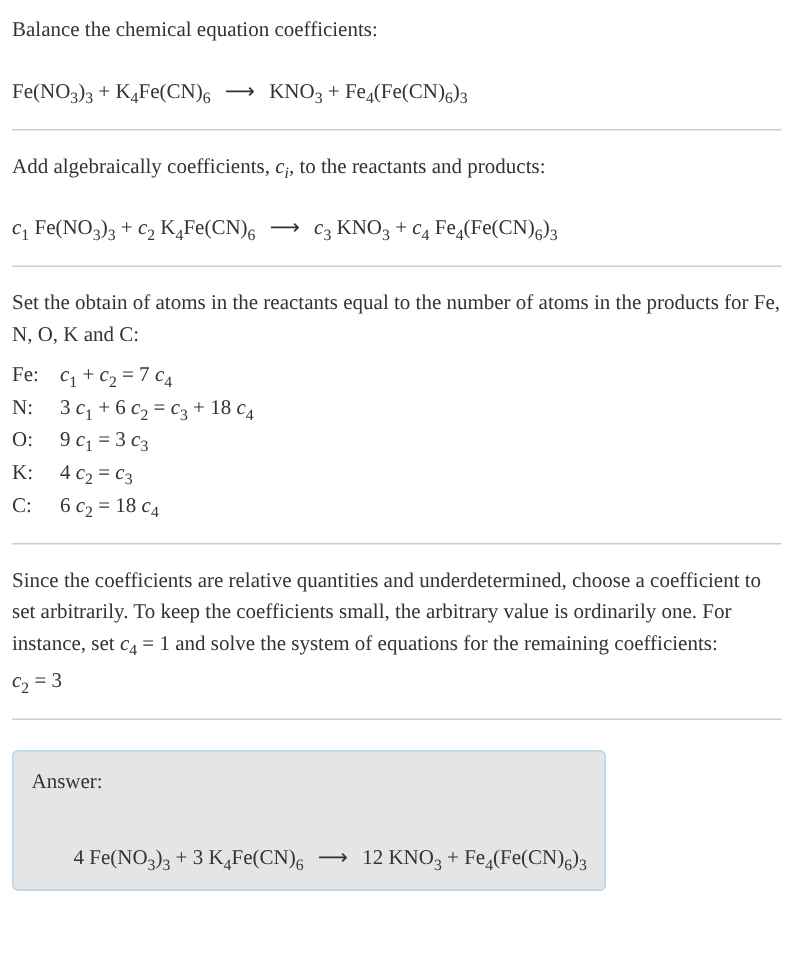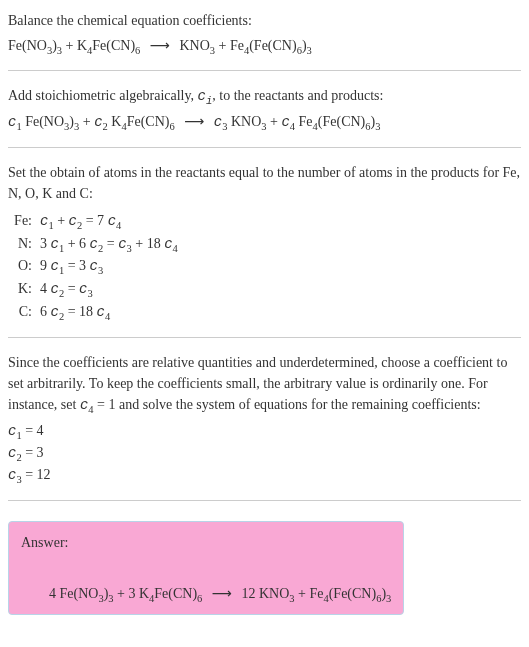--- a/index.html
+++ b/index.html
@@ -18,58 +18,57 @@
     }
     .section {
       margin-bottom: 12px;
     }
     .section-divider {
       border-top: 1px solid #ccc;
       margin: 14px 0;
     }
     .equation {
       font-family: Georgia, serif;
-      margin-top: 4px;
+      margin-top: 20px;
     }
     .sub {
       font-size: 0.75em;
       vertical-align: sub;
       line-height: 0;
     }
     .italic {
       font-style: italic;
-      font-family: Liberation Mono, monospace;
     }
     .arrow {
       display: inline-block;
       margin: 0 6px;
     }
     .atom-table {
       margin-top: 6px;
     }
     .atom-row {
       display: flex;
       line-height: 1.55;
     }
     .atom-label {
       width: 32px;
-      text-align: right;
+      text-align: left;
       padding-right: 8px;
     }
     .atom-eq {
       flex: 1;
     }
     .coeff-list {
       margin-top: 4px;
     }
     .coeff-row {
       line-height: 1.5;
     }
     .answer-box {
-      background: #f9a8d4;
+      background: #e5e5e5;
       border: 1px solid #b8d4e8;
       border-radius: 4px;
       padding: 10px 12px;
       margin-top: 6px;
       display: inline-block;
     }
     .answer-label {
       margin-bottom: 4px;
     }
     .answer-eq {
@@ -84,21 +83,21 @@
   <div>Balance the chemical equation coefficients:</div>
   <div class="equation">
     Fe(NO<span class="sub">3</span>)<span class="sub">3</span> + K<span class="sub">4</span>Fe(CN)<span class="sub">6</span> <span class="arrow">⟶</span> KNO<span class="sub">3</span> + Fe<span class="sub">4</span>(Fe(CN)<span class="sub">6</span>)<span class="sub">3</span>
   </div>
 </div>
 
 <div class="section-divider"></div>
 
 <div class="section">
   <div>
-    <span>Add stoichiometric algebraically, </span><span class="italic">c<span class="sub">i</span></span><span>, to the reactants and products:</span>
+    <span>Add algebraically coefficients, </span><span class="italic">c<span class="sub">i</span></span><span>, to the reactants and products:</span>
   </div>
   <div class="equation">
     <span class="italic">c</span><span class="sub">1</span> Fe(NO<span class="sub">3</span>)<span class="sub">3</span> + <span class="italic">c</span><span class="sub">2</span> K<span class="sub">4</span>Fe(CN)<span class="sub">6</span> <span class="arrow">⟶</span> <span class="italic">c</span><span class="sub">3</span> KNO<span class="sub">3</span> + <span class="italic">c</span><span class="sub">4</span> Fe<span class="sub">4</span>(Fe(CN)<span class="sub">6</span>)<span class="sub">3</span>
   </div>
 </div>
 
 <div class="section-divider"></div>
 
 <div class="section">
   <div>Set the obtain of atoms in the reactants equal to the number of atoms in the products for Fe, N, O, K and C:</div>
@@ -126,23 +125,21 @@
   </div>
 </div>
 
 <div class="section-divider"></div>
 
 <div class="section">
   <div>
     Since the coefficients are relative quantities and underdetermined, choose a coefficient to set arbitrarily. To keep the coefficients small, the arbitrary value is ordinarily one. For instance, set <span class="italic">c</span><span class="sub">4</span> = 1 and solve the system of equations for the remaining coefficients:
   </div>
   <div class="coeff-list">
-    <div class="coeff-row"><span class="italic">c</span><span class="sub">1</span> = 4</div>
     <div class="coeff-row"><span class="italic">c</span><span class="sub">2</span> = 3</div>
-    <div class="coeff-row"><span class="italic">c</span><span class="sub">3</span> = 12</div>
   </div>
 </div>
 
 <div class="section-divider"></div>
 
 <div class="section">
   <div class="answer-box">
     <div class="answer-label">Answer:</div>
     <div class="answer-eq">
       4 Fe(NO<span class="sub">3</span>)<span class="sub">3</span> + 3 K<span class="sub">4</span>Fe(CN)<span class="sub">6</span> <span class="arrow">⟶</span> 12 KNO<span class="sub">3</span> + Fe<span class="sub">4</span>(Fe(CN)<span class="sub">6</span>)<span class="sub">3</span>

